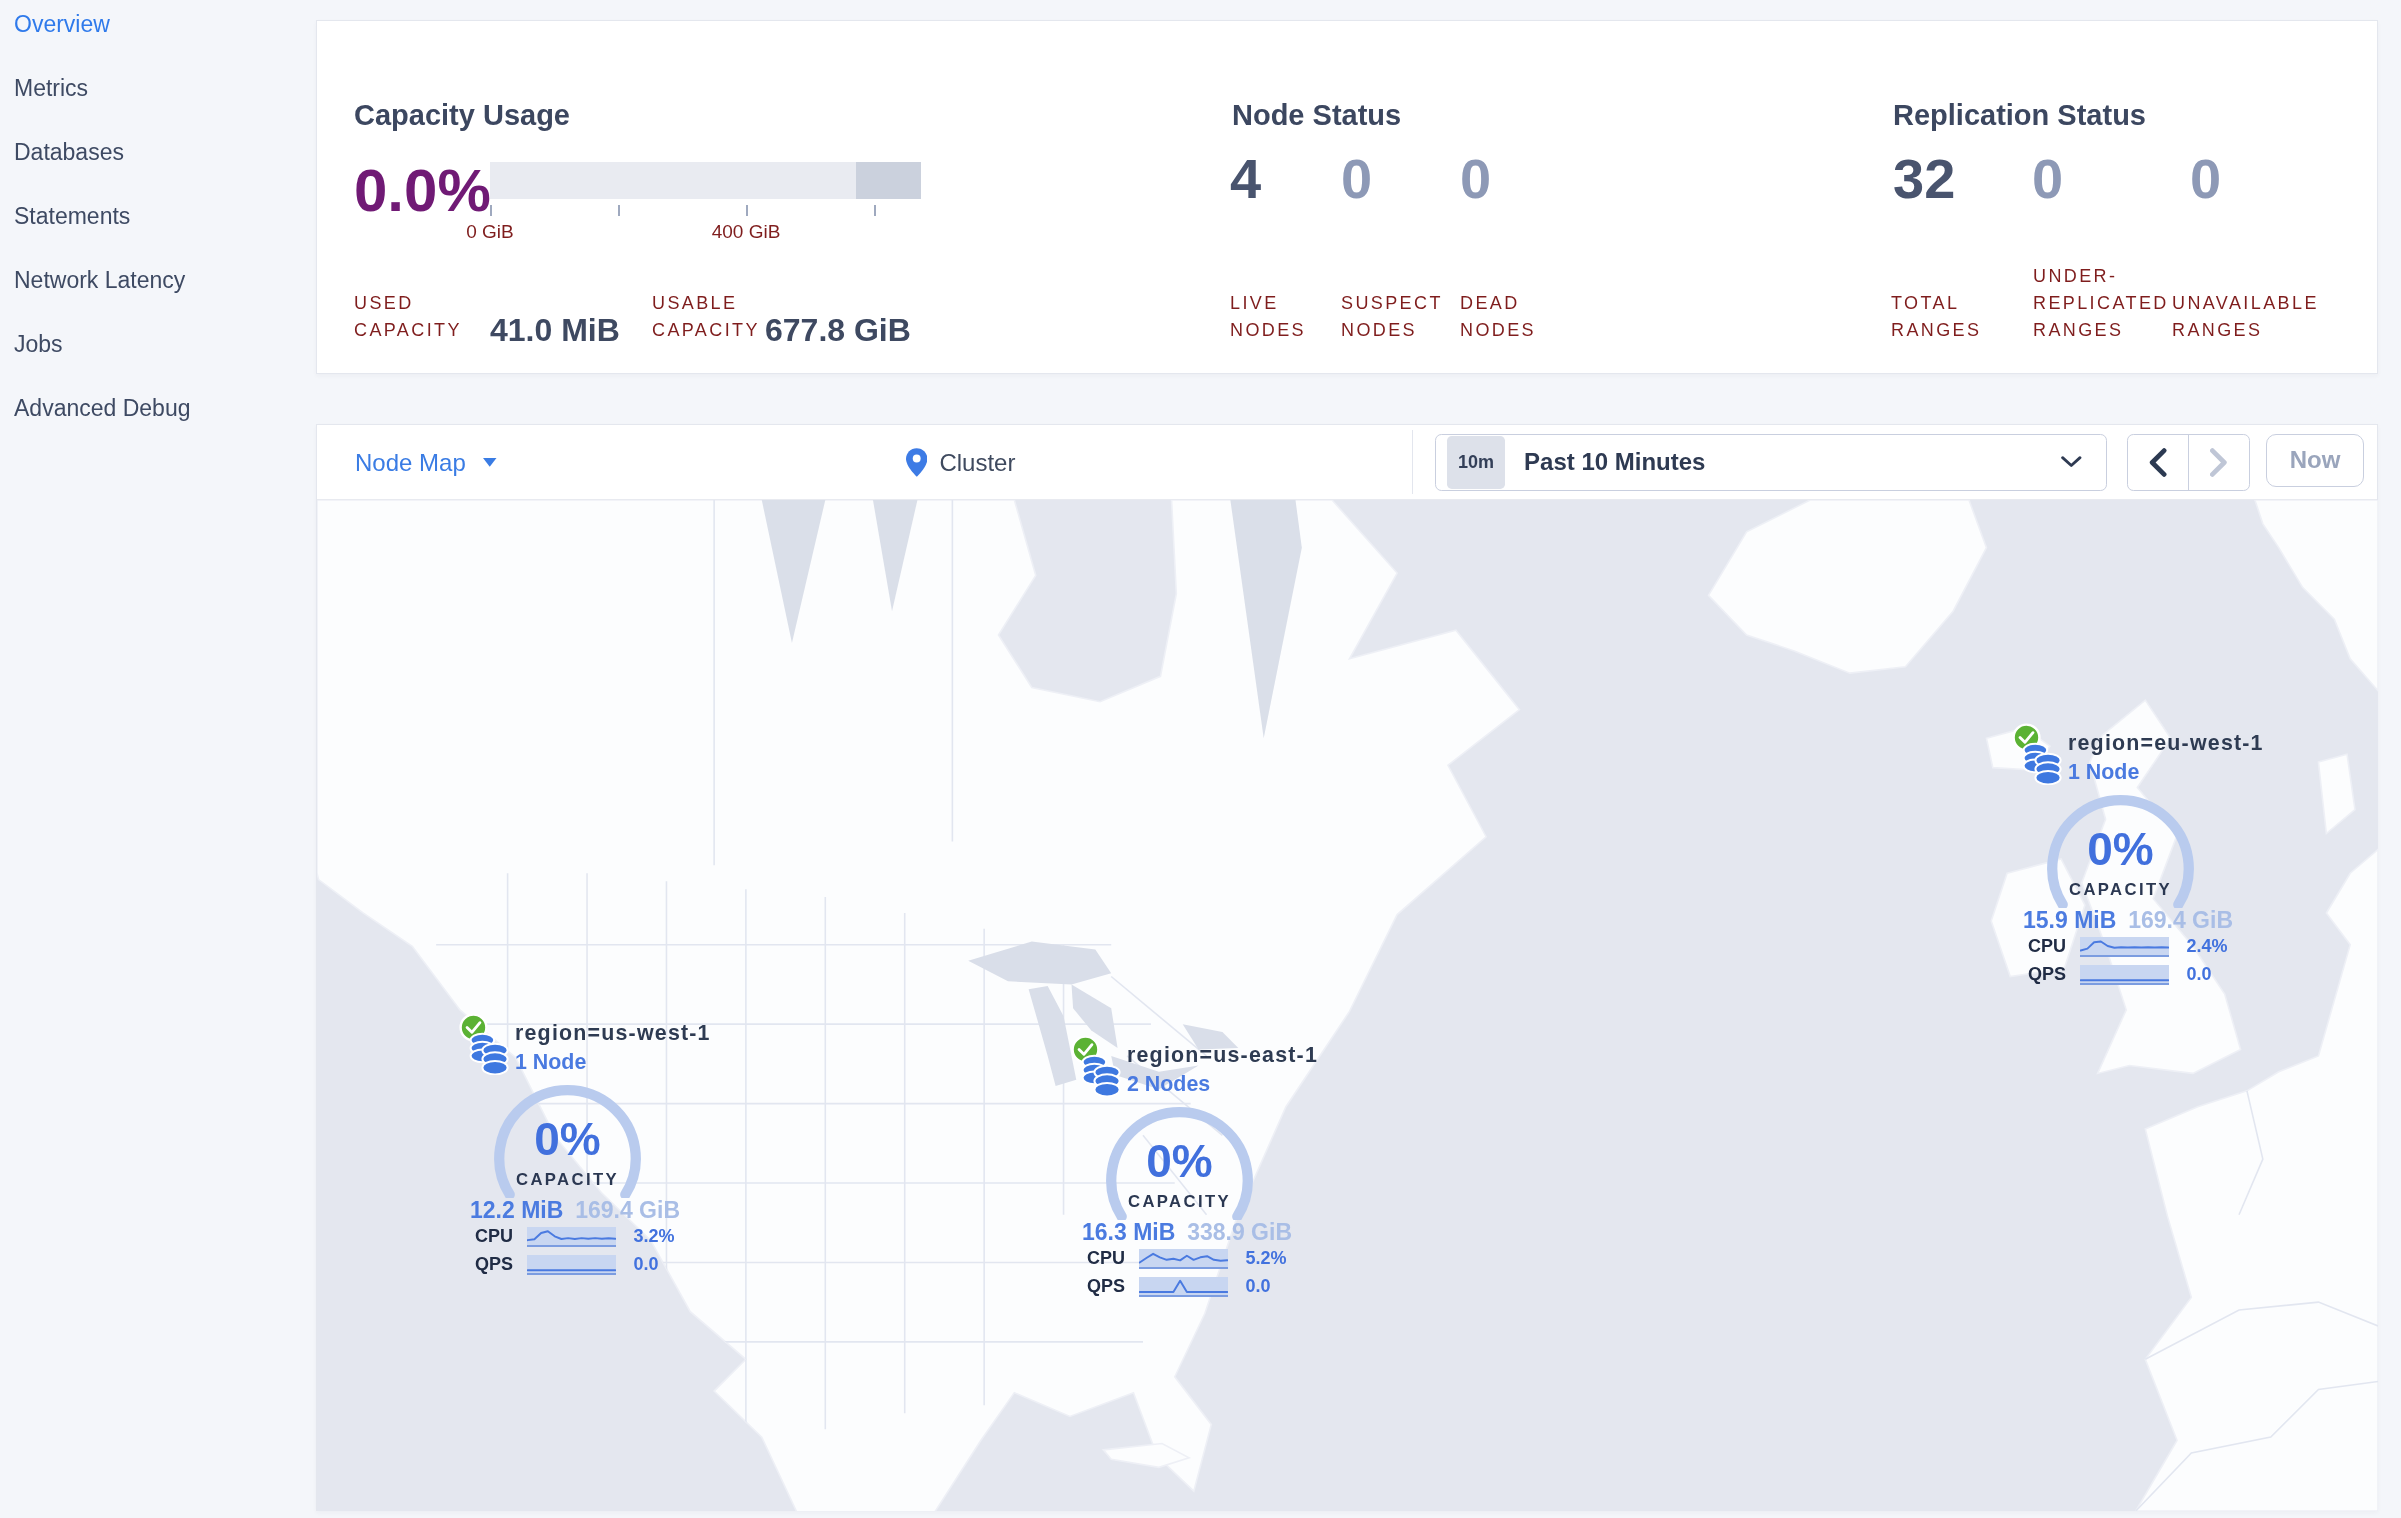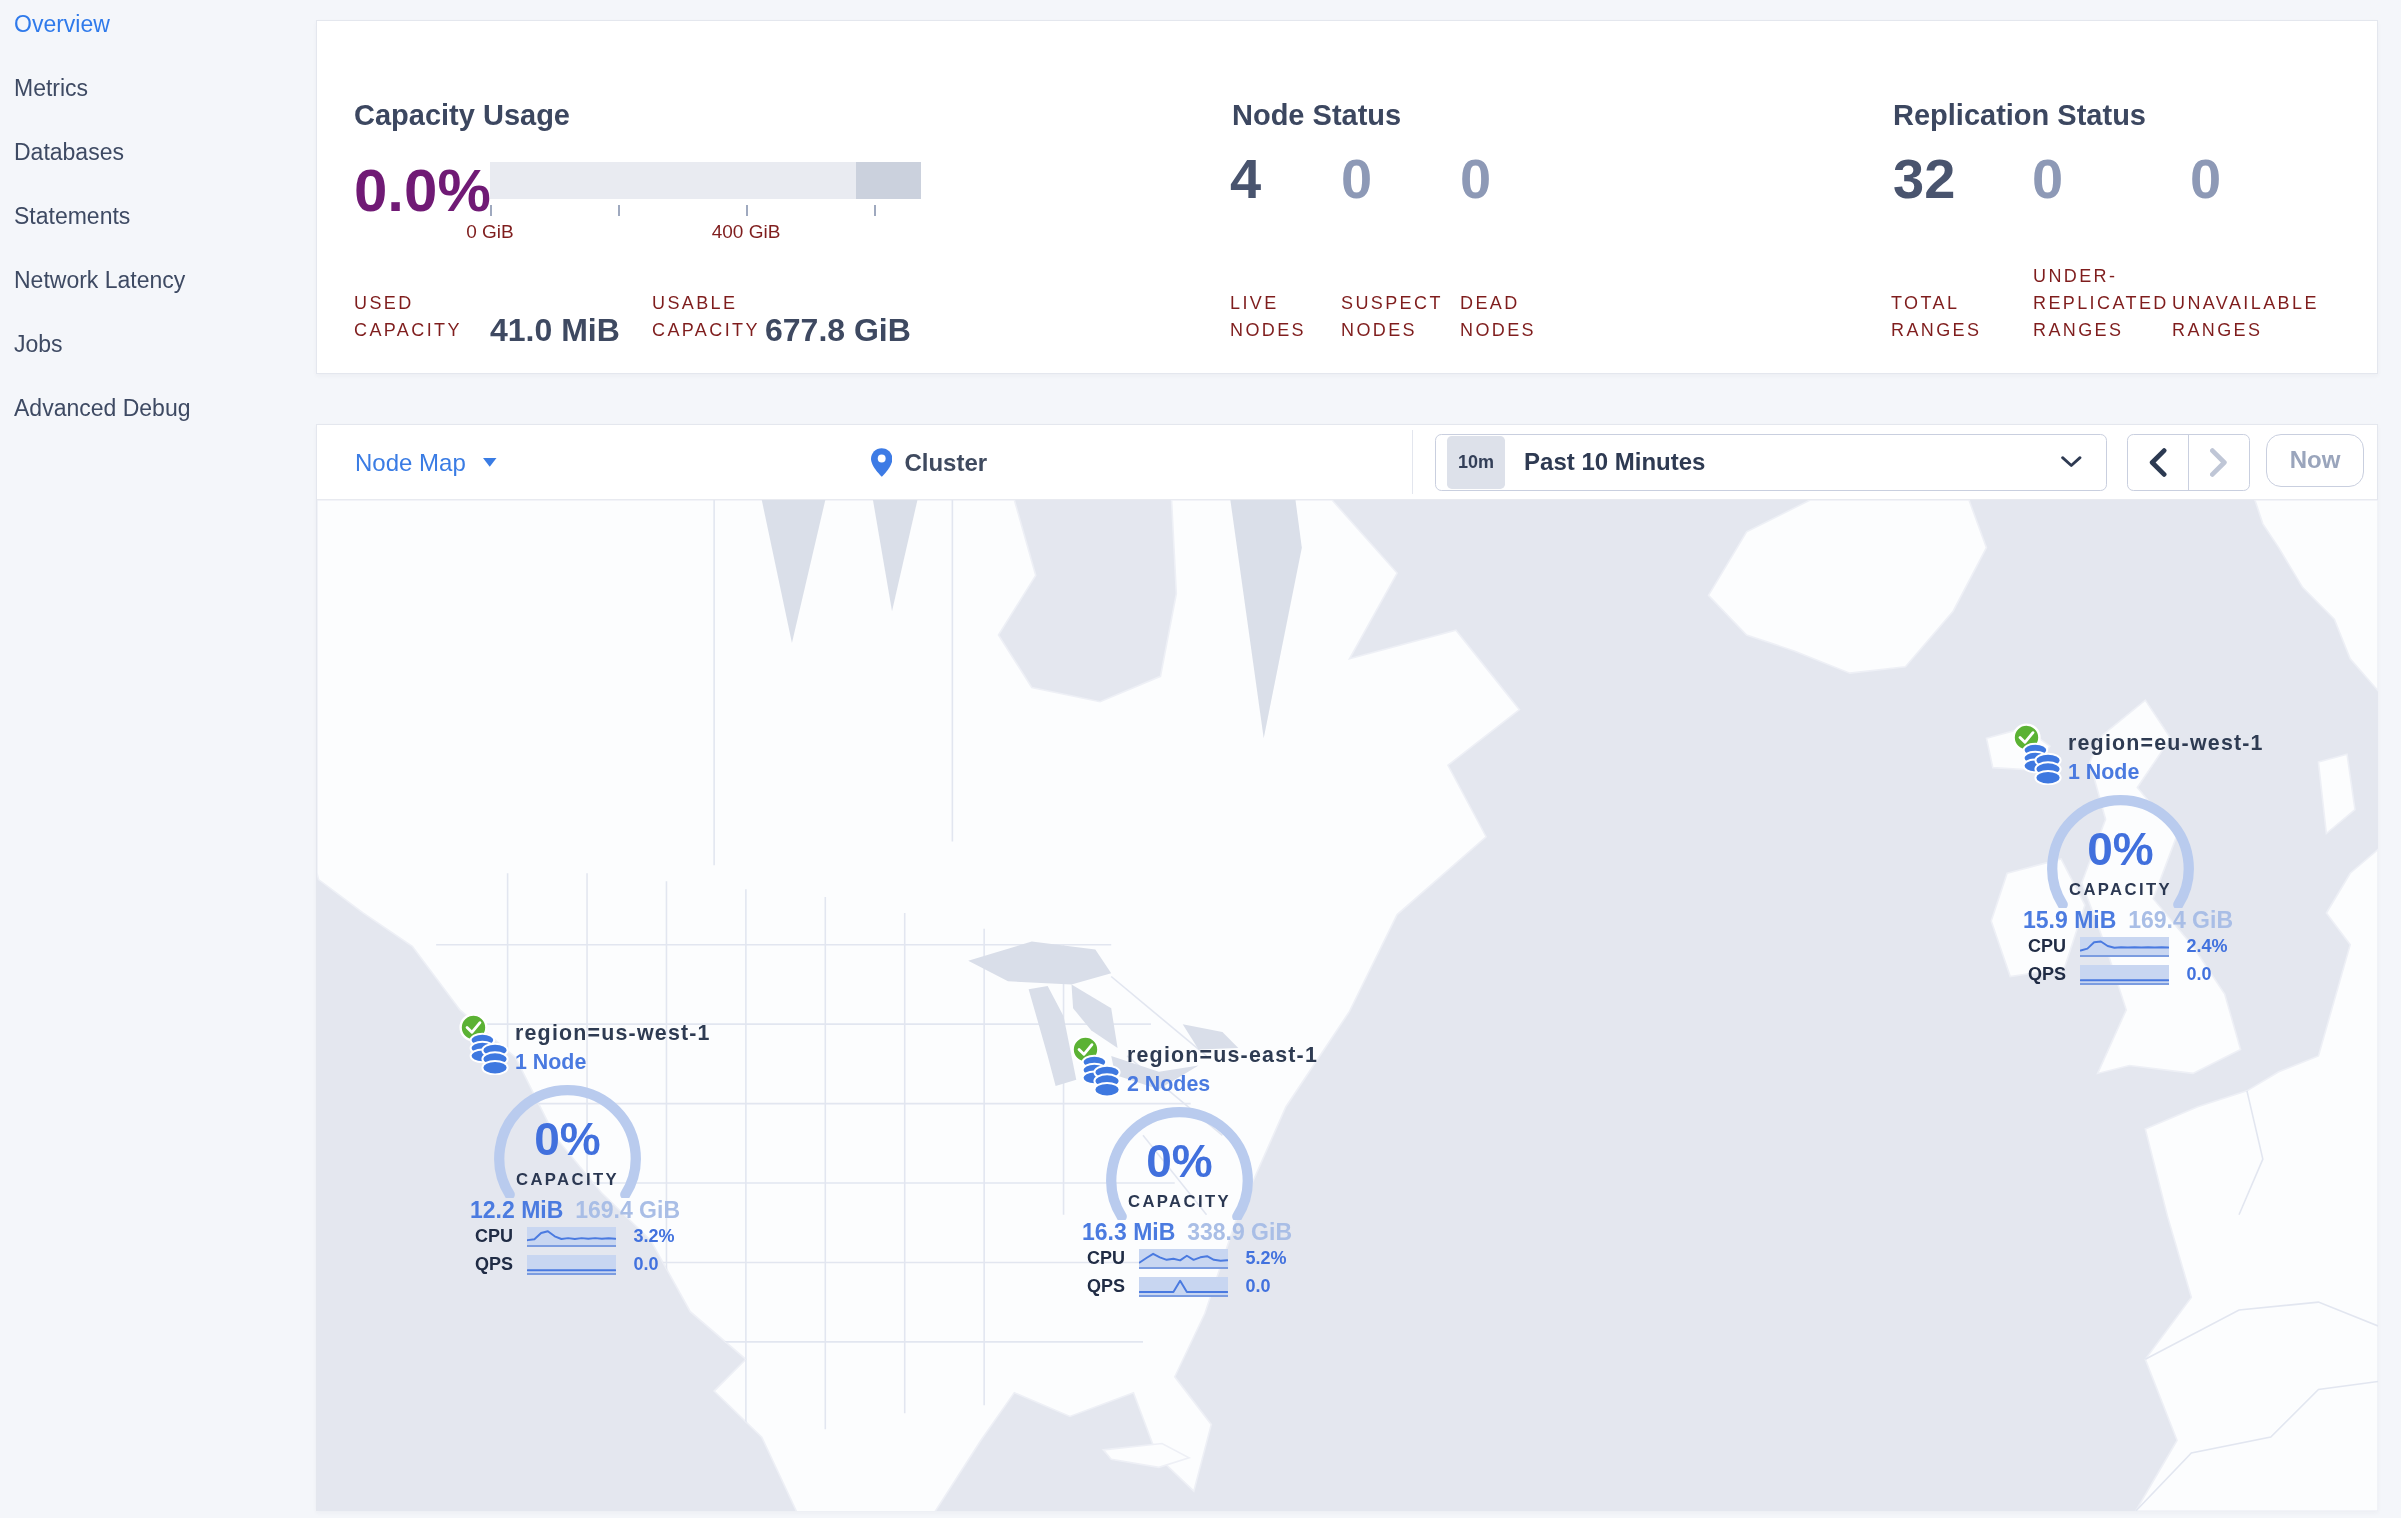--- a/index.html
+++ b/index.html
@@ -33,34 +33,34 @@
   .cap-bar{position:relative;width:431px;height:37px;background:#e9ebf1;}
   .cap-bar .over{position:absolute;right:0;top:0;height:100%;width:15%;background:#cbd1dd;}
   .cap-ticks{position:relative;height:11px;margin-top:6.4px;}
   .cap-ticks .tick{position:absolute;top:0;width:1.6px;height:10.3px;background:#9fa9bf;}
   .cap-tick-labels{position:relative;height:24px;margin-top:4.8px;font-size:19px;color:#7f1d1d;}
   .cap-tick-labels span{position:absolute;transform:translateX(-50%);white-space:nowrap;}
   
   .toolbar{position:absolute;left:0;top:0;width:100%;height:75px;border-bottom:0.8px solid #e8eaf0;box-sizing:border-box;background:#fff;}
   .view-select{position:absolute;left:38px;top:0;height:75px;display:flex;align-items:center;gap:17.5px;
                font-size:24px;font-weight:500;color:#3a7ce4;cursor:pointer;}
-  .breadcrumb{position:absolute;left:554px;top:0;height:75px;display:flex;align-items:center;gap:12px;
-              font-size:24px;font-weight:700;color:#3f4a5f;cursor:pointer;}
+  .breadcrumb{position:absolute;left:589px;top:0;height:75px;display:flex;align-items:center;gap:12px;
+              font-size:24px;font-weight:400;color:#3f4a5f;cursor:pointer;}
   .tb-divider{position:absolute;left:1095px;top:4.8px;bottom:4.8px;width:0.8px;background:#e3e6ee;}
   .time-dropdown{position:absolute;left:1118px;top:8.7px;width:672px;height:57px;border:1.6px solid #c9cfdf;
                  border-radius:6.4px;display:flex;align-items:center;box-sizing:border-box;cursor:pointer;background:#fff;}
   .time-badge{margin-left:11px;background:#dde1ea;border-radius:4.8px;padding:16px 11px;
               font-size:18px;font-weight:700;color:#333f58;}
   .time-label{margin-left:19px;font-size:24px;font-weight:600;color:#2e3a52;}
   .time-chevron{position:absolute;right:24px;top:50%;transform:translateY(-50%);}
   .segmented{position:absolute;left:1810px;top:8.7px;width:123px;height:57px;border:1.6px solid #c9cfdf;
              border-radius:6.4px;display:flex;box-sizing:border-box;background:#fff;}
   .seg-btn{flex:1;display:flex;align-items:center;justify-content:center;cursor:pointer;}
   .seg-btn + .seg-btn{border-left:0.8px solid #c9cfdf;}
-  .now-btn{position:absolute;left:1949px;top:8.7px;width:98px;height:53px;border:1.6px solid #c9cfdf;border-radius:15px;
+  .now-btn{position:absolute;left:1949px;top:8.7px;width:98px;height:53px;border:1.6px solid #c9cfdf;border-radius:10px;
            display:flex;align-items:center;justify-content:center;font-size:24px;font-weight:700;color:#9aa5bc;
            box-sizing:border-box;background:#fff;cursor:pointer;}
   
   .map-area{position:absolute;left:0;top:75px;width:2061px;height:1011px;background:#e4e7ef;overflow:hidden;}
   .map-area svg.world{display:block;width:100%;height:100%;}
   
   .node-marker{position:absolute;width:238px;height:270px;cursor:pointer;}
   .nm-check{position:absolute;left:0;top:0;}
   .nm-db{position:absolute;left:9.5px;top:19px;}
   .nm-title{position:absolute;left:56px;top:8px;font-size:21.4px;font-weight:700;letter-spacing:1.2px;

